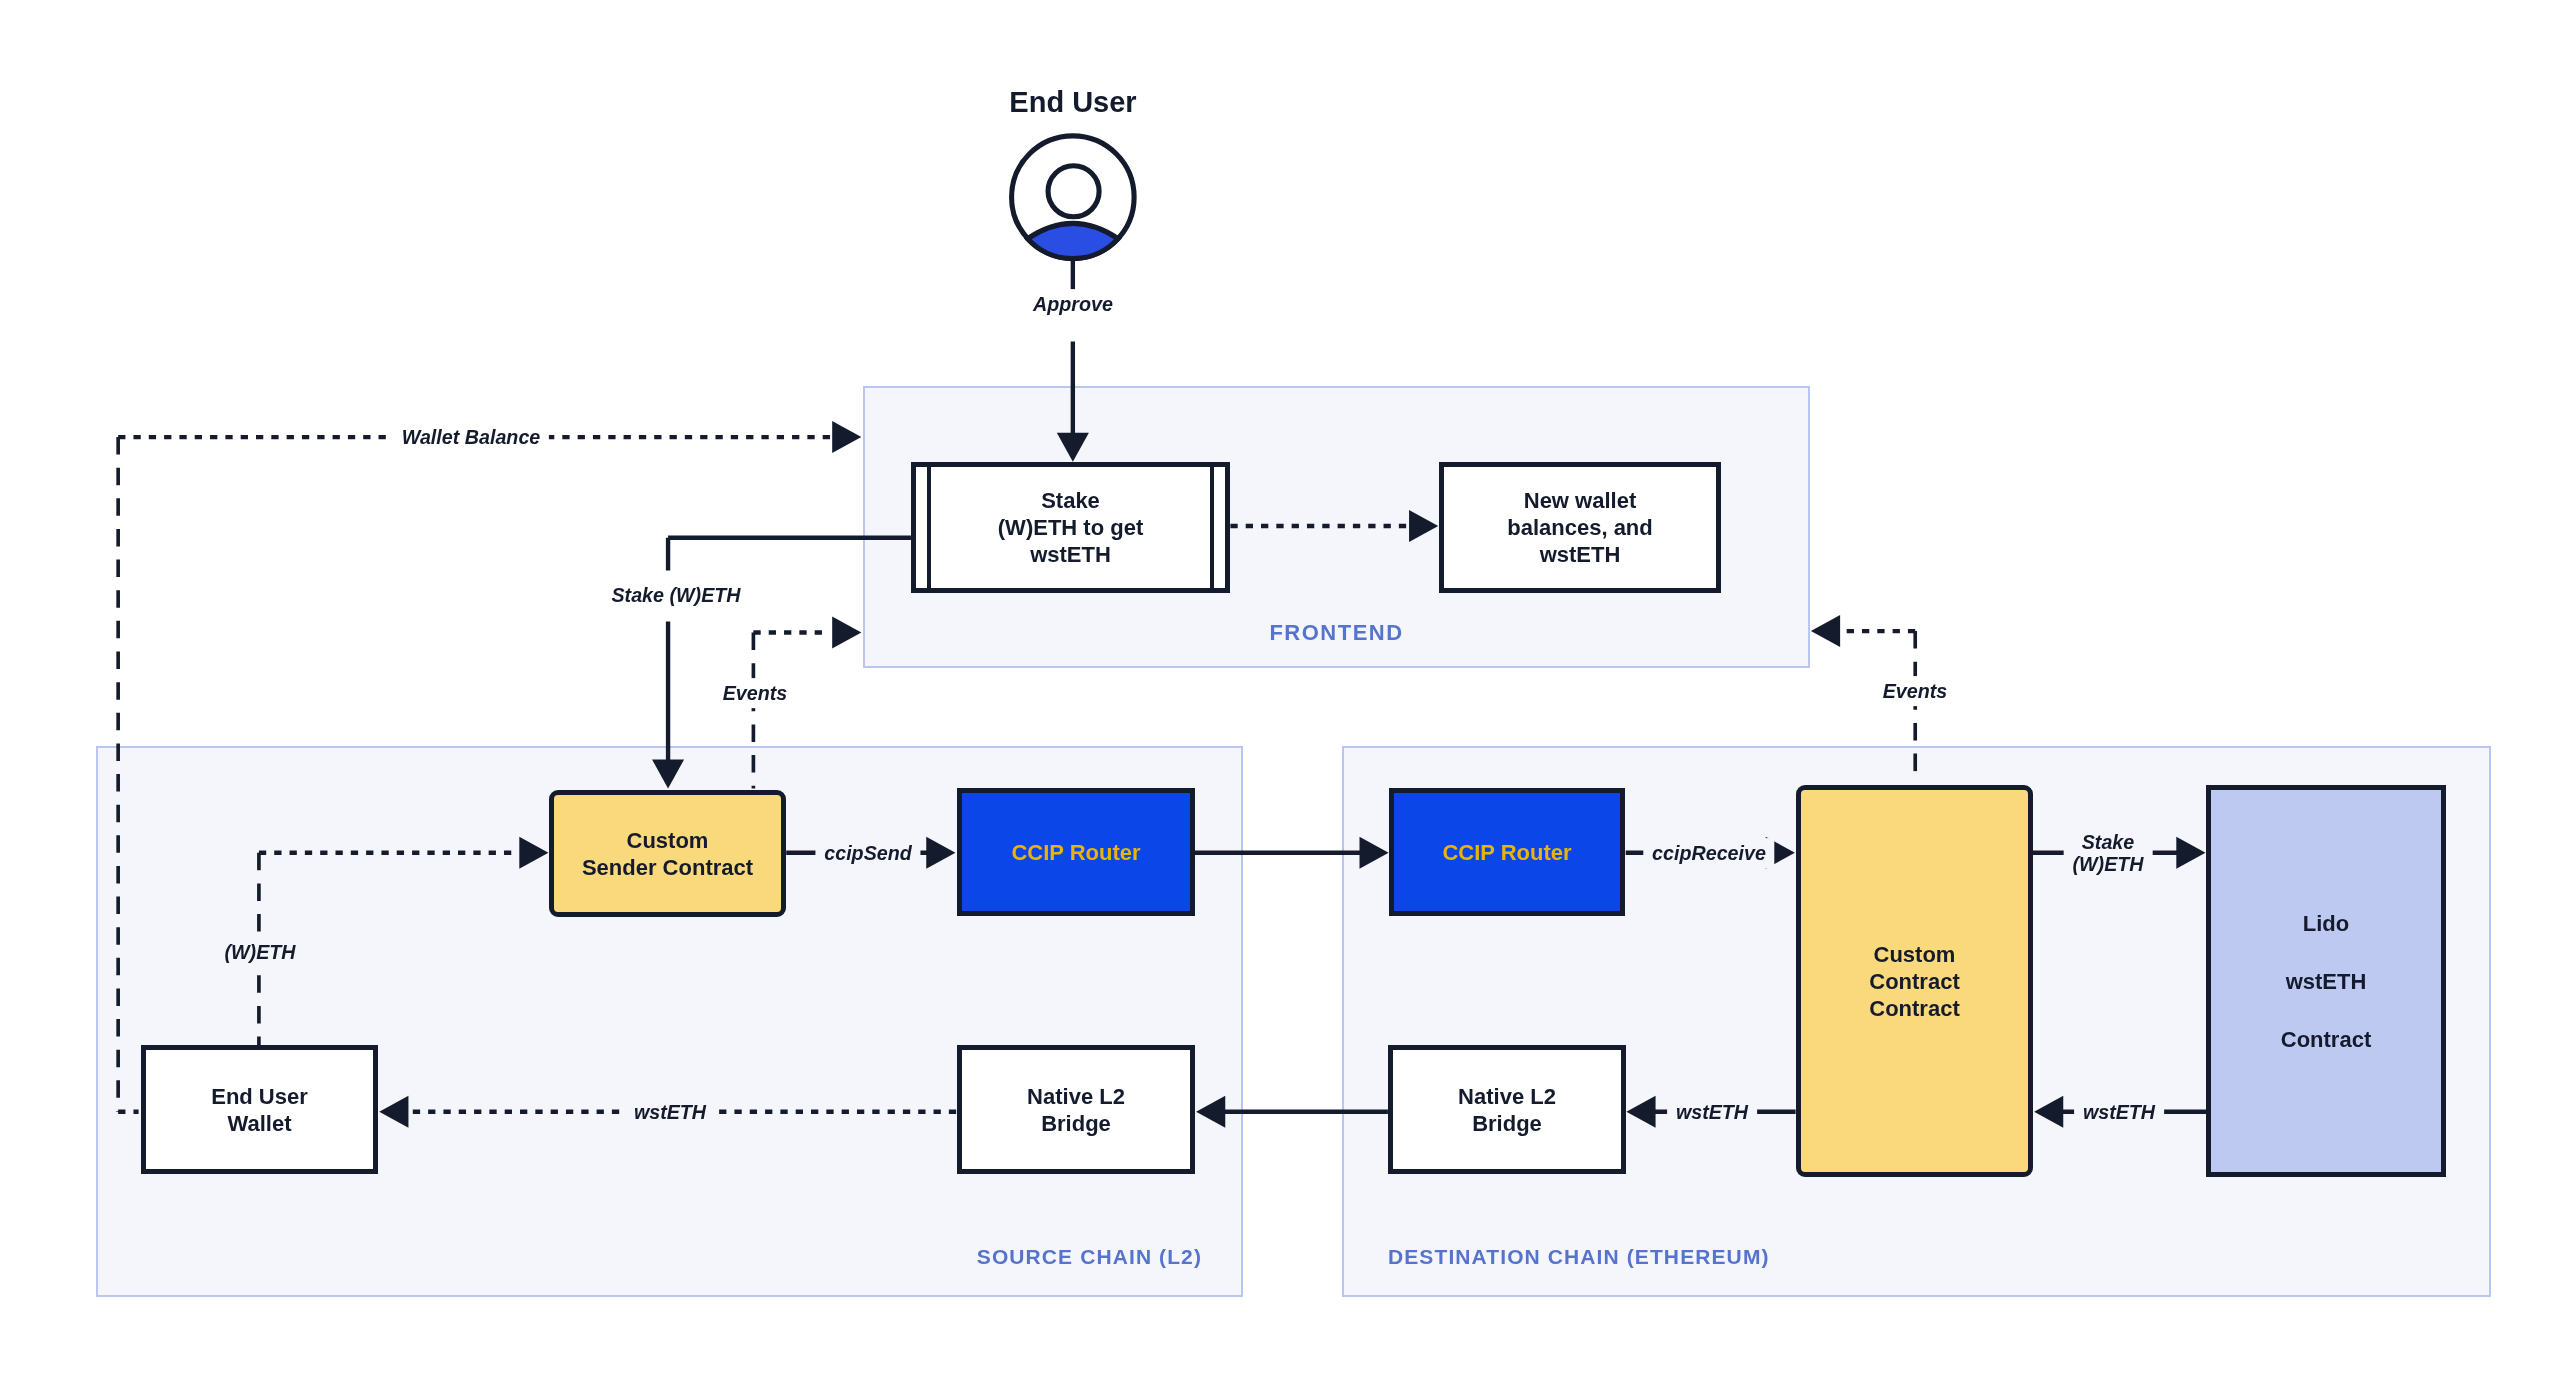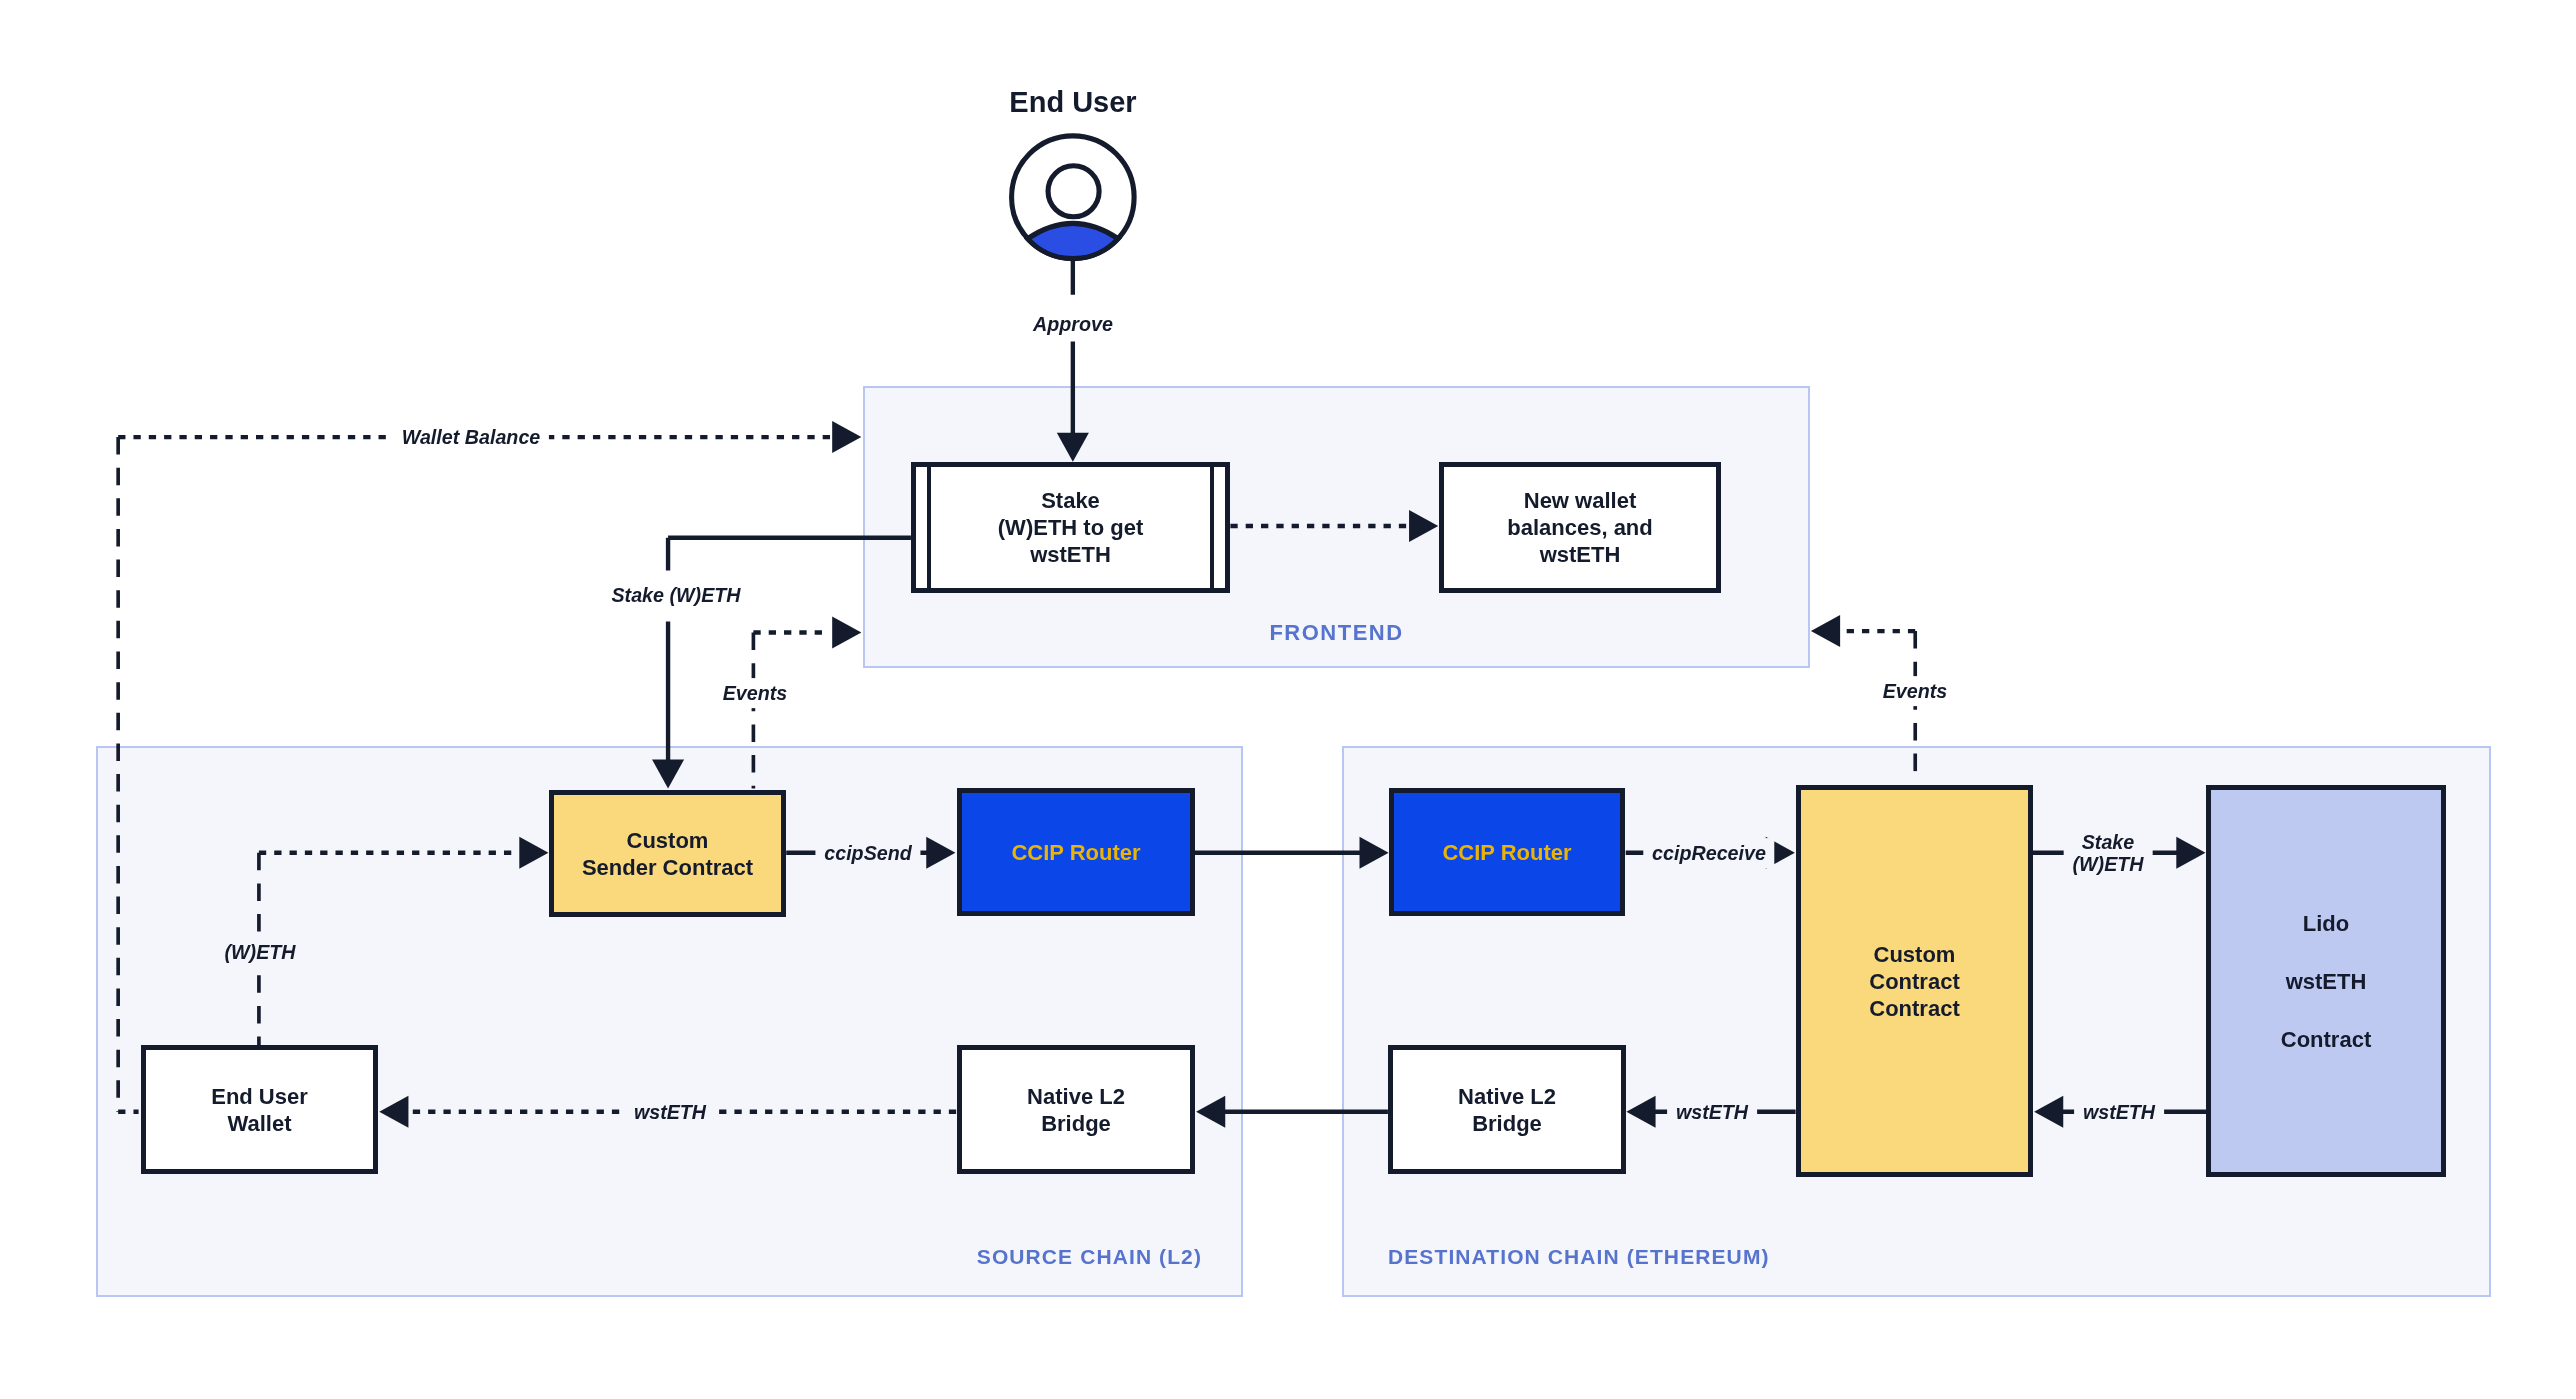--- a/index.html
+++ b/index.html
@@ -26,21 +26,21 @@
   .dt{stroke:var(--ink);stroke-width:6;fill:none;stroke-dasharray:10 11;}
   .dh{stroke:var(--ink);stroke-width:5;fill:none;stroke-dasharray:24 18;}
   .ah{fill:var(--ink);stroke:none;}
   .icon-stroke{stroke:var(--ink);stroke-width:7;fill:#fff;}
   .icon-shoulders{stroke:var(--ink);stroke-width:7;fill:var(--person-blue);}
 
   
   .node{position:absolute;border:5.1px solid var(--ink);background:#fff;box-sizing:border-box;
         display:flex;flex-direction:column;align-items:center;justify-content:center;
         font-size:22px;font-weight:bold;line-height:27px;text-align:center;z-index:3;}
-  .node.yellow{background:var(--yellow);}
+  .node.yellow{background:var(--yellow);border-radius:9px;}
   .node.blue{background:var(--brand-blue);color:#eab308;}
   .node.peri{background:var(--periwinkle);gap:31px;}
   .node.subroutine::before,.node.subroutine::after{content:"";position:absolute;top:0;bottom:0;width:3.6px;background:var(--ink);}
   .node.subroutine::before{left:11px;}
   .node.subroutine::after{right:11px;}
 
   
   .flabel{position:absolute;transform:translate(-50%,-50%);font-style:italic;font-weight:bold;font-size:19.7px;
           line-height:22.6px;text-align:center;padding:3.6px 8.8px;white-space:nowrap;z-index:4;color:var(--ink);}
   .on-white{background:#fff;}
@@ -199,21 +199,21 @@
   <div class="node" style="left:957px;top:1045px;width:238px;height:129px;">
     <span>Native L2</span>
     <span>Bridge</span>
   </div>
 
   <div class="node" style="left:1388px;top:1045px;width:238px;height:129px;">
     <span>Native L2</span>
     <span>Bridge</span>
   </div>
 
-  <div class="flabel on-white" style="left:1073px;top:324px;">Approve</div>
+  <div class="flabel on-white" style="left:1073px;top:304px;">Approve</div>
   <div class="flabel on-white" style="left:471px;top:437px;">Wallet Balance</div>
   <div class="flabel on-white" style="left:676px;top:595px;">Stake (W)ETH</div>
   <div class="flabel on-white" style="left:755px;top:693px;">Events</div>
   <div class="flabel on-white" style="left:1915px;top:691px;">Events</div>
   <div class="flabel on-panel" style="left:260px;top:952px;">(W)ETH</div>
   <div class="flabel on-panel" style="left:868px;top:853px;">ccipSend</div>
   <div class="flabel on-panel" style="left:1709px;top:853px;">ccipReceive</div>
   <div class="flabel on-panel" style="left:2108px;top:853px;">
     <div>Stake</div>
     <div>(W)ETH</div>

